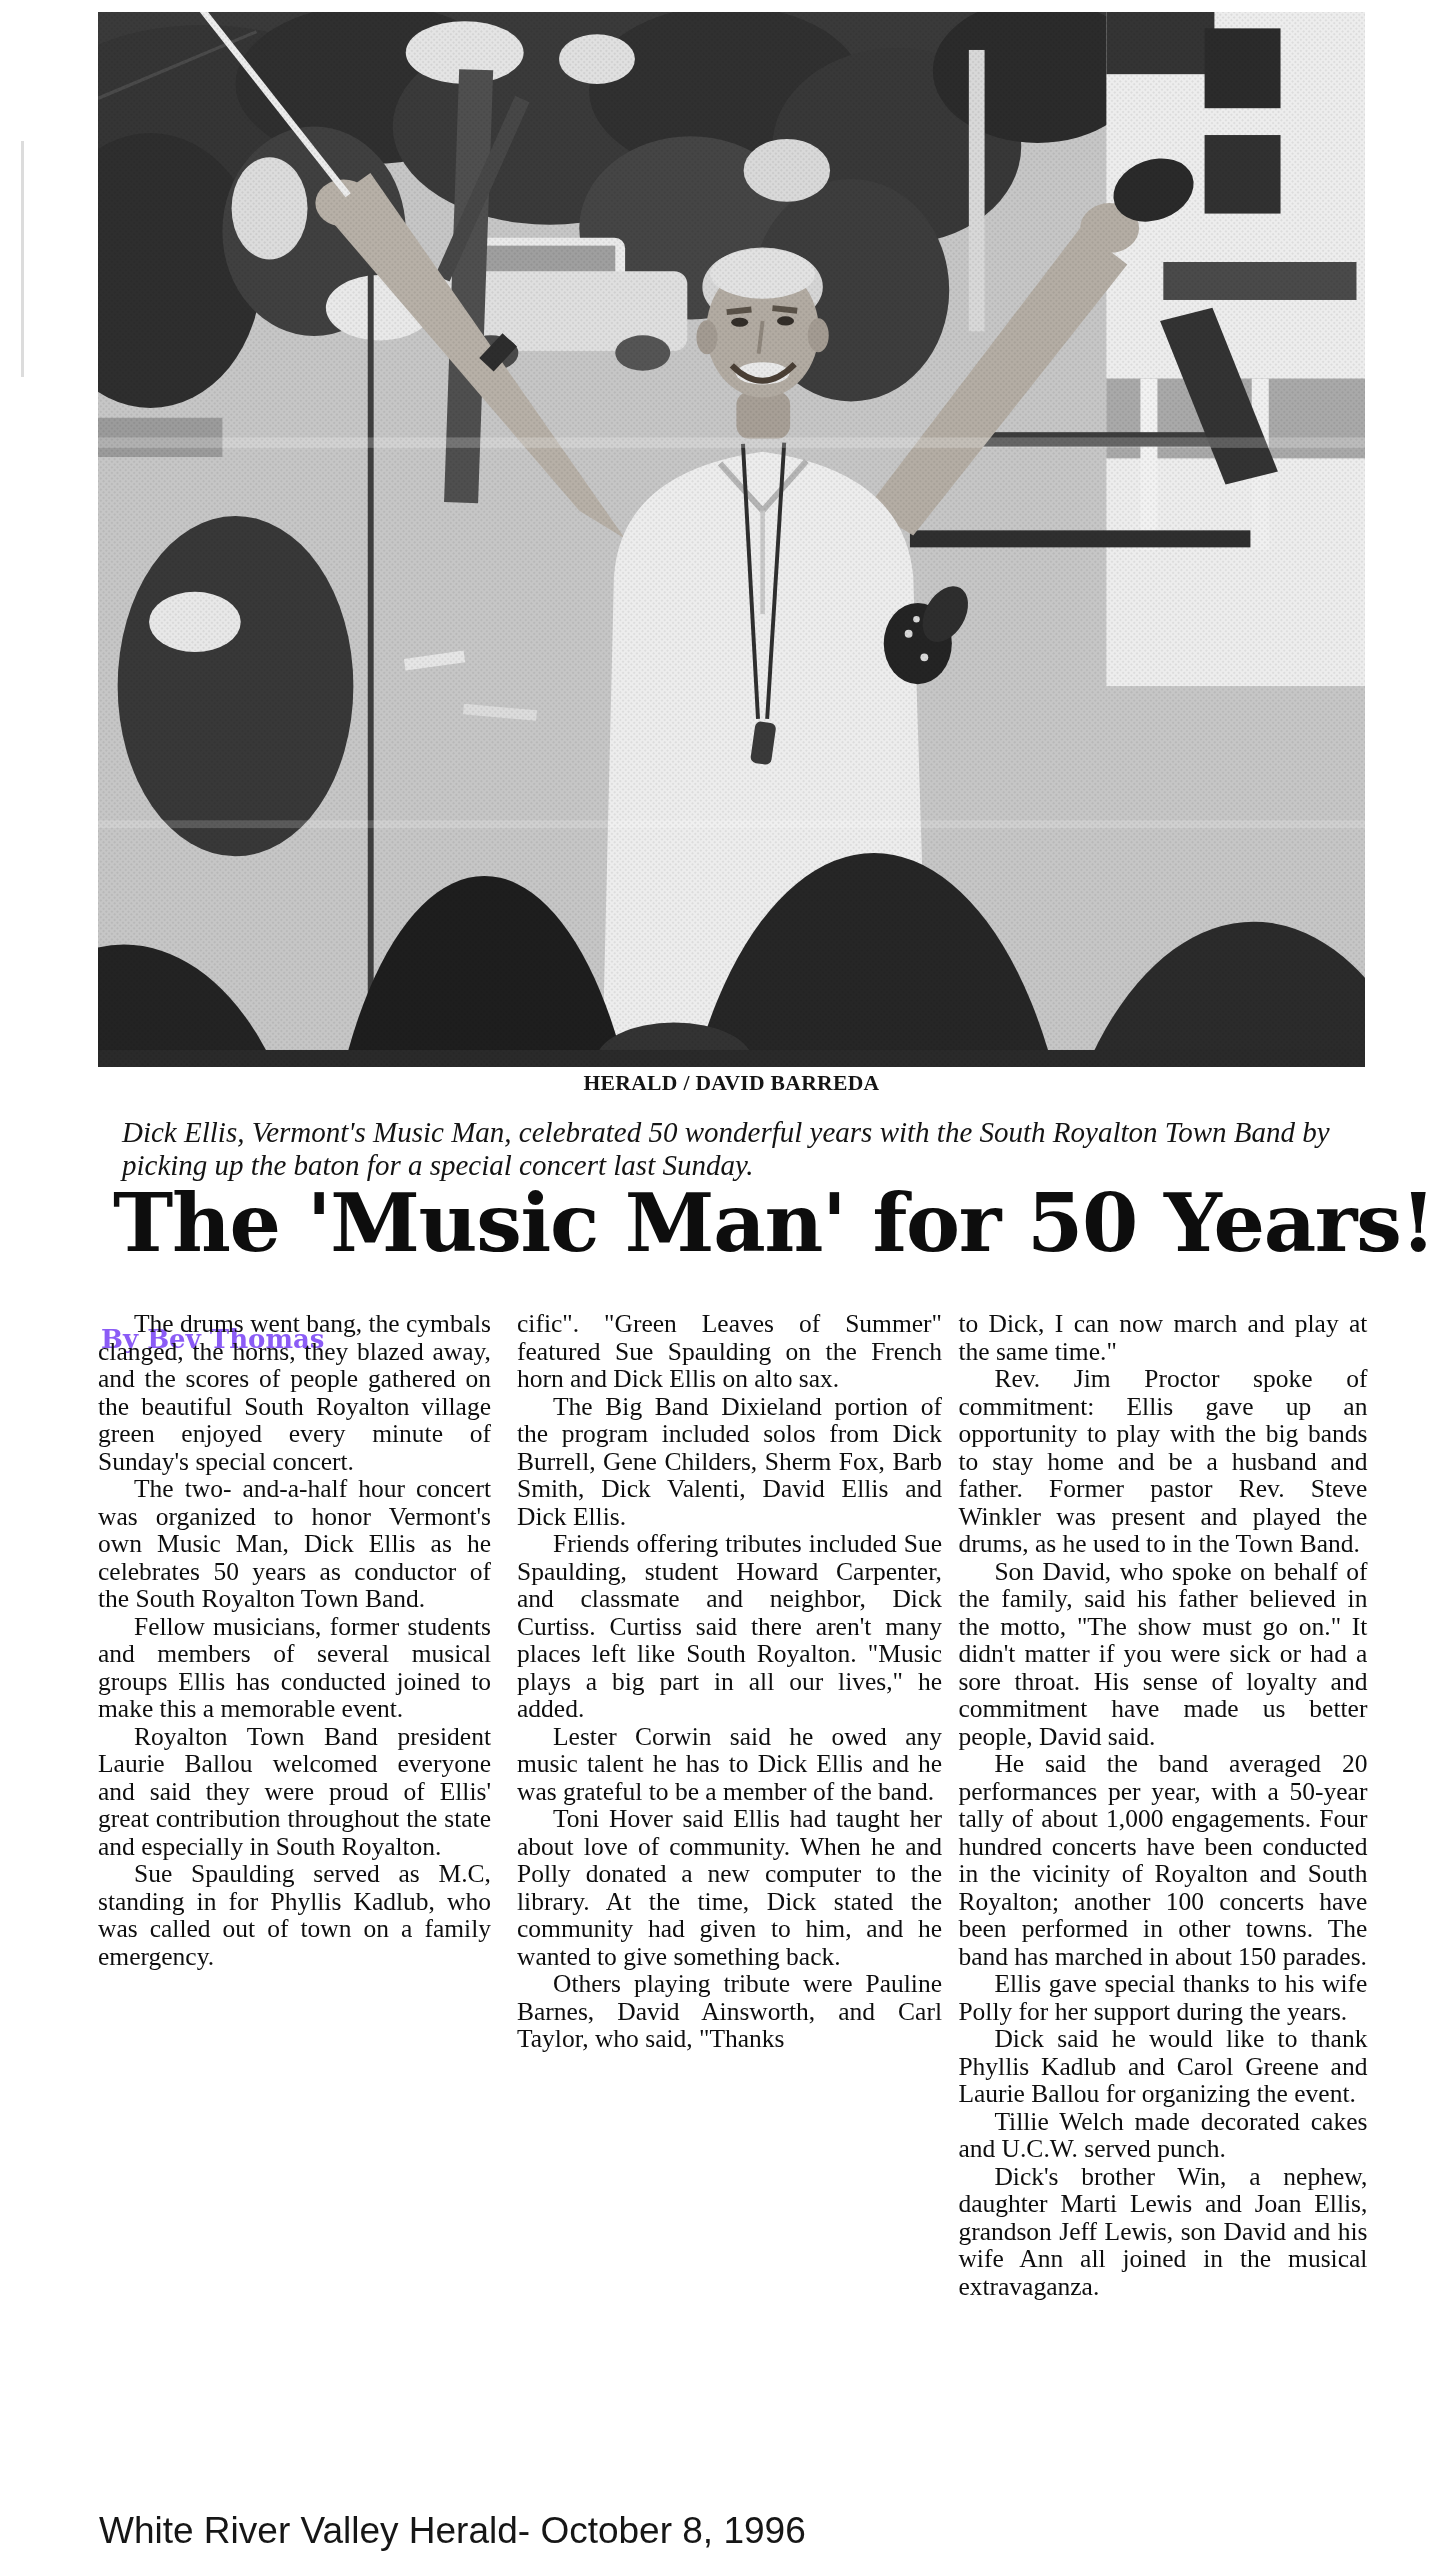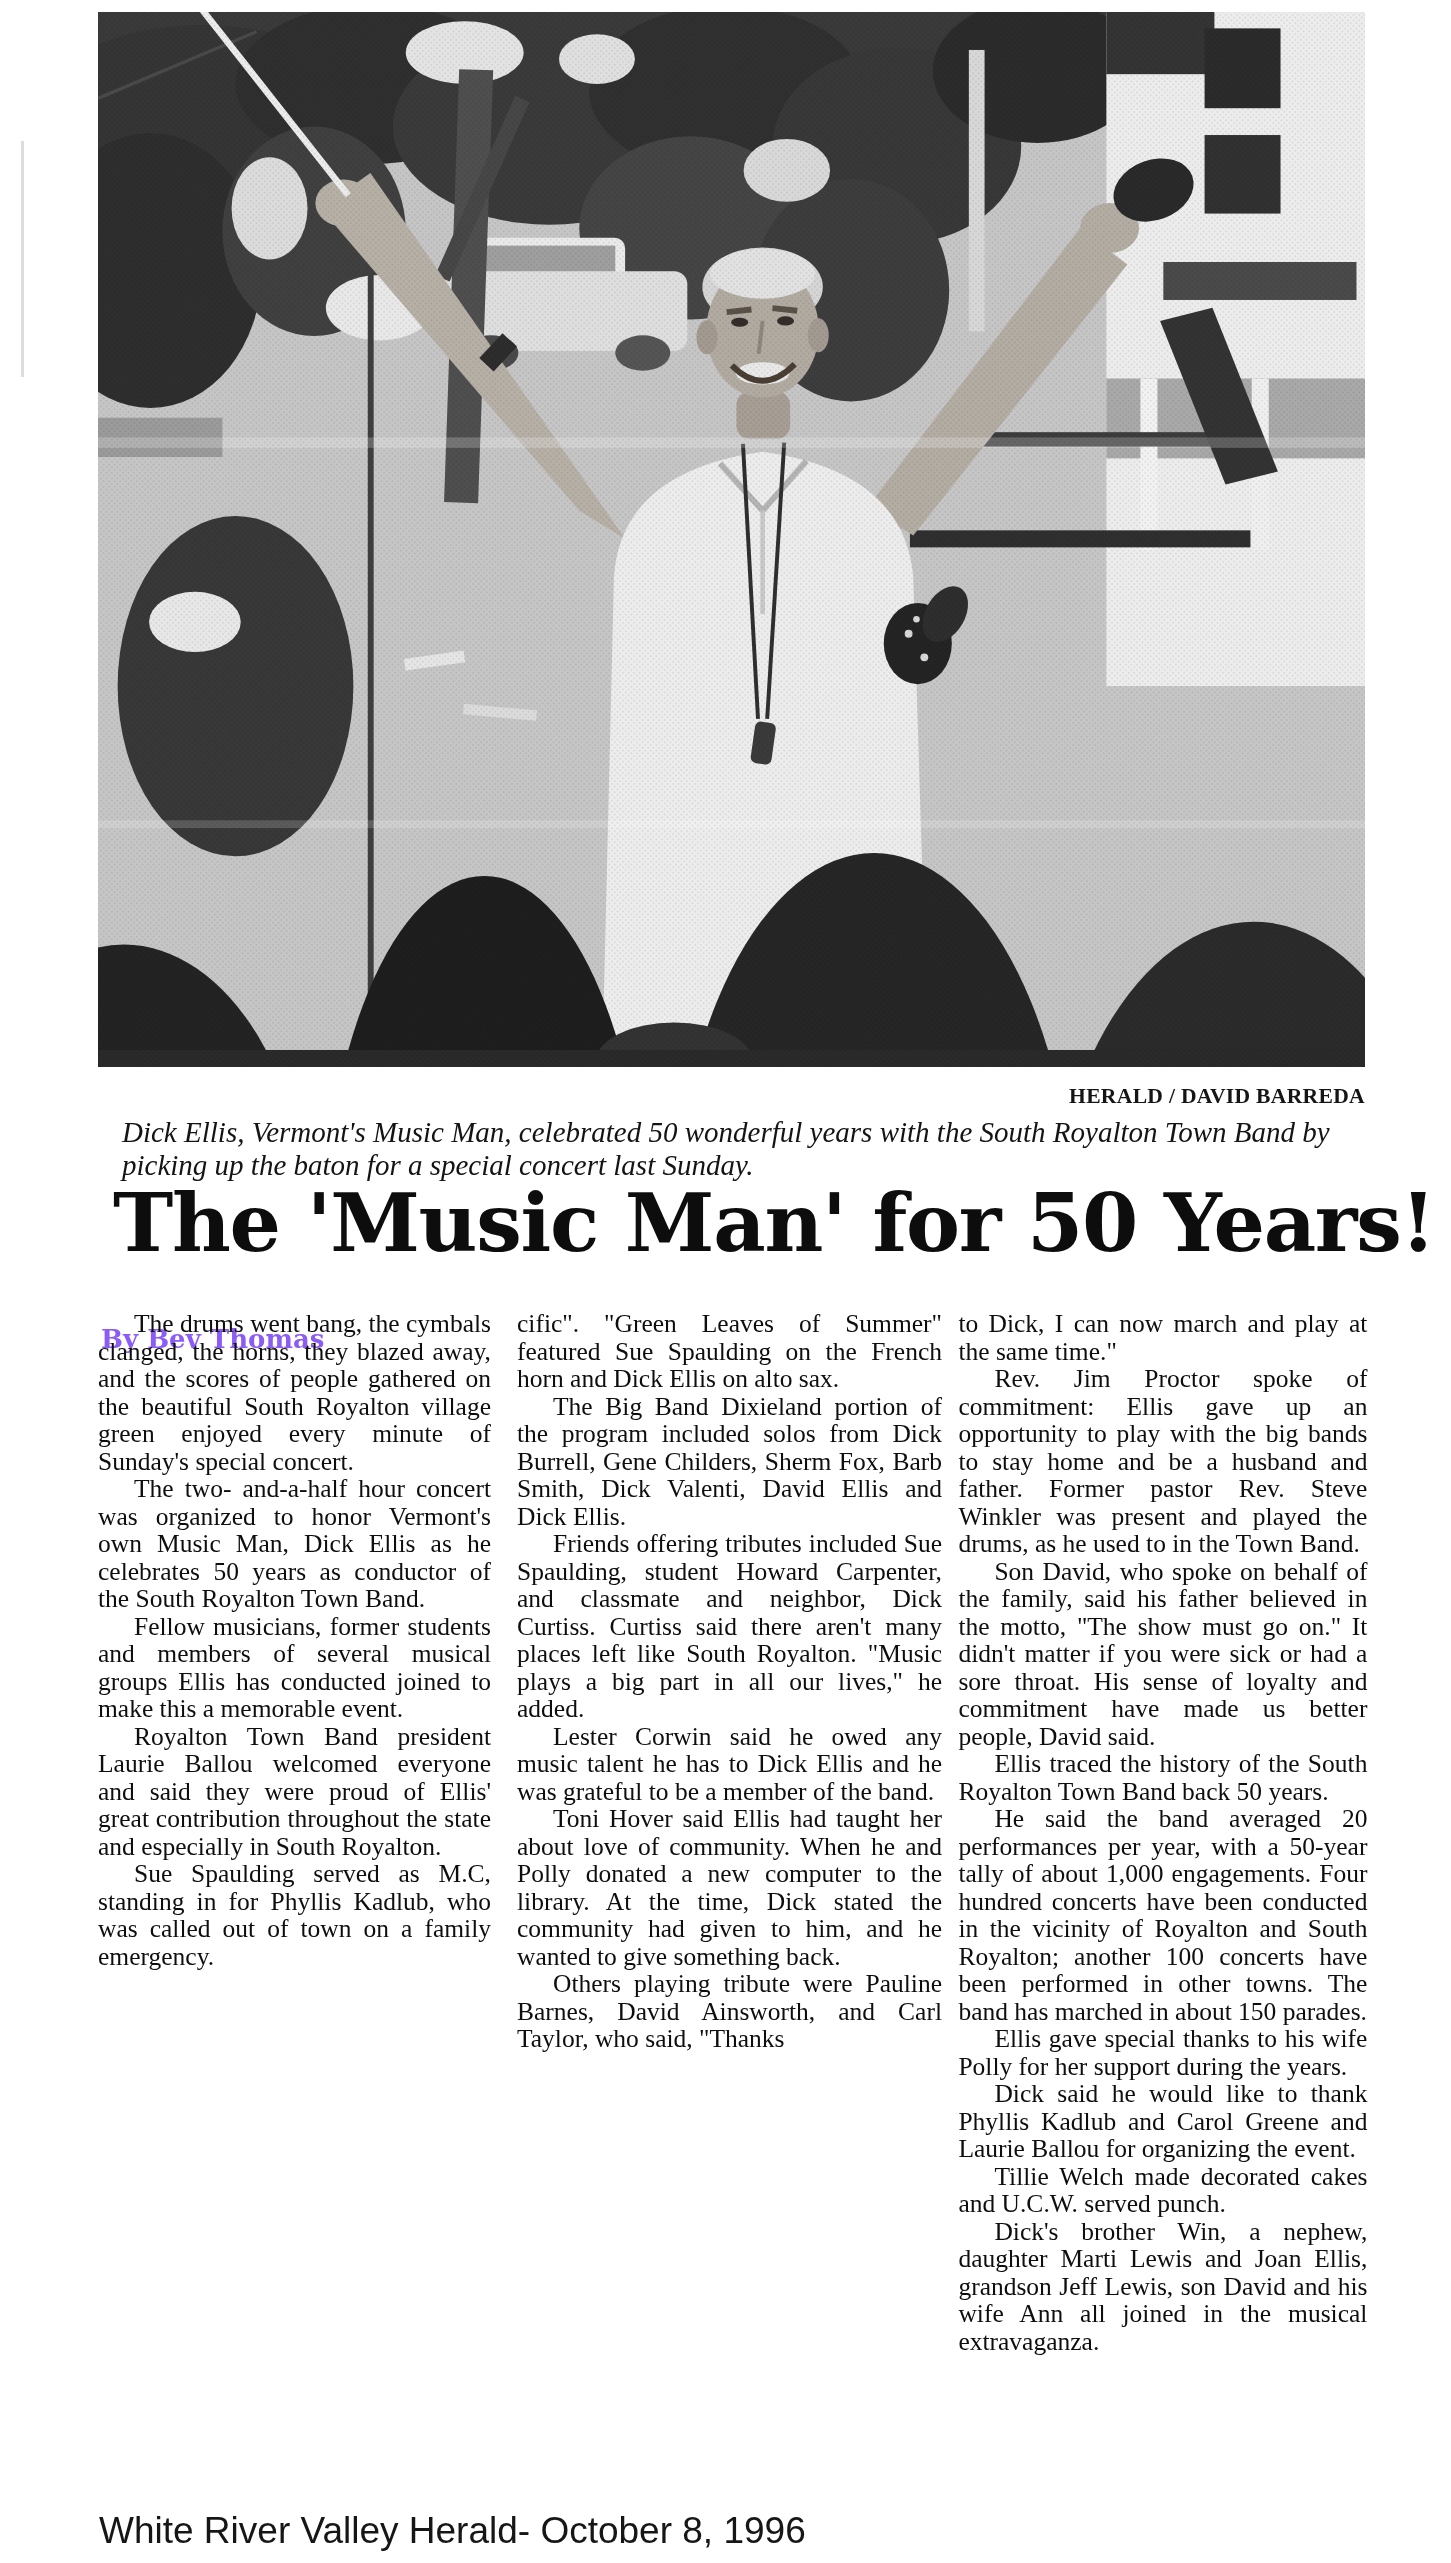--- a/index.html
+++ b/index.html
@@ -2,22 +2,22 @@
 <html style="font-size:10.5px"><head>
 <meta charset="utf-8">
 <style>
   html,body{margin:0;padding:0;background:#ffffff;}
   .page{position:relative;width:1452px;height:2563px;background:#ffffff;overflow:hidden;
         font-family:"Liberation Serif","DejaVu Serif",serif;color:#111111;}
   .scan-artifact{position:absolute;left:21px;top:141px;width:3.3px;height:236px;background:#dcdcdc;}
   .photo{position:absolute;left:98px;top:11.8px;width:1267px;height:1055px;margin:0;
          background:#c6c6c6;overflow:hidden;}
   .photo svg{display:block;width:100%;height:100%;}
-  .credit{position:absolute;left:98px;top:1071px;width:1267px;text-align:right;
-          font-weight:bold;font-size:21.6px;letter-spacing:0.3px;color:#151515;margin-top:13px;}
+  .credit{position:absolute;left:98px;top:1071px;width:1267px;text-align:center;
+          font-weight:bold;font-size:21.6px;letter-spacing:0.3px;color:#151515;}
   .caption{position:absolute;left:107px;top:1101px;width:1263px;margin:15px;
            font-style:italic;font-size:29px;line-height:33px;color:#141414;}
   .headline{position:absolute;left:97px;top:1166px;width:1273px;margin:16px;
             font-family:"DejaVu Serif",serif;font-weight:bold;font-size:81px;line-height:1;
             letter-spacing:-1.3px;white-space:nowrap;color:#0d0d0d;}
   .byline{position:absolute;left:101px;top:1324px;font-family:"DejaVu Serif",serif;
           font-weight:bold;font-size:26px;color:#8b5cf6;}
   .columns{position:absolute;left:98px;top:1282px;width:1270px;display:flex;margin-top:28px;}
   .col{font-size:25.5px;line-height:27.5px;text-align:justify;color:#0e0e0e;}
   .col-1{width:393px;margin-right:26px;}
@@ -189,21 +189,20 @@
       <p>The Big Band Dixieland portion of the program included solos from Dick Burrell, Gene Childers, Sherm Fox, Barb Smith, Dick Valenti, David Ellis and Dick Ellis.</p>
       <p>Friends offering tributes included Sue Spaulding, student Howard Carpenter, and classmate and neighbor, Dick Curtiss. Curtiss said there aren't many places left like South Royalton. "Music plays a big part in all our lives," he added.</p>
       <p>Lester Corwin said he owed any music talent he has to Dick Ellis and he was grateful to be a member of the band.</p>
       <p>Toni Hover said Ellis had taught her about love of community. When he and Polly donated a new computer to the library. At the time, Dick stated the community had given to him, and he wanted to give something back.</p>
       <p>Others playing tribute were Pauline Barnes, David Ainsworth, and Carl Taylor, who said, "Thanks</p>
     </div>
     <div class="col col-3">
       <p class="cont">to Dick, I can now march and play at the same time."</p>
       <p>Rev. Jim Proctor spoke of commitment: Ellis gave up an opportunity to play with the big bands to stay home and be a husband and father. Former pastor Rev. Steve Winkler was present and played the drums, as he used to in the Town Band.</p>
       <p>Son David, who spoke on behalf of the family, said his father believed in the motto, "The show must go on." It didn't matter if you were sick or had a sore throat. His sense of loyalty and commitment have made us better people, David said.</p>
-      <p>Ellis traced the history of the South Royalton Town Band back 50 years.</p>
       <p>He said the band averaged 20 performances per year, with a 50-year tally of about 1,000 engagements. Four hundred concerts have been conducted in the vicinity of Royalton and South Royalton; another 100 concerts have been performed in other towns. The band has marched in about 150 parades.</p>
       <p>Ellis gave special thanks to his wife Polly for her support during the years.</p>
       <p>Dick said he would like to thank Phyllis Kadlub and Carol Greene and Laurie Ballou for organizing the event.</p>
       <p>Tillie Welch made decorated cakes and U.C.W. served punch.</p>
       <p>Dick's brother Win, a nephew, daughter Marti Lewis and Joan Ellis, grandson Jeff Lewis, son David and his wife Ann all joined in the musical extravaganza.</p>
     </div>
   </div>
 
   <div class="source">White River Valley Herald- October 8, 1996</div>
 

